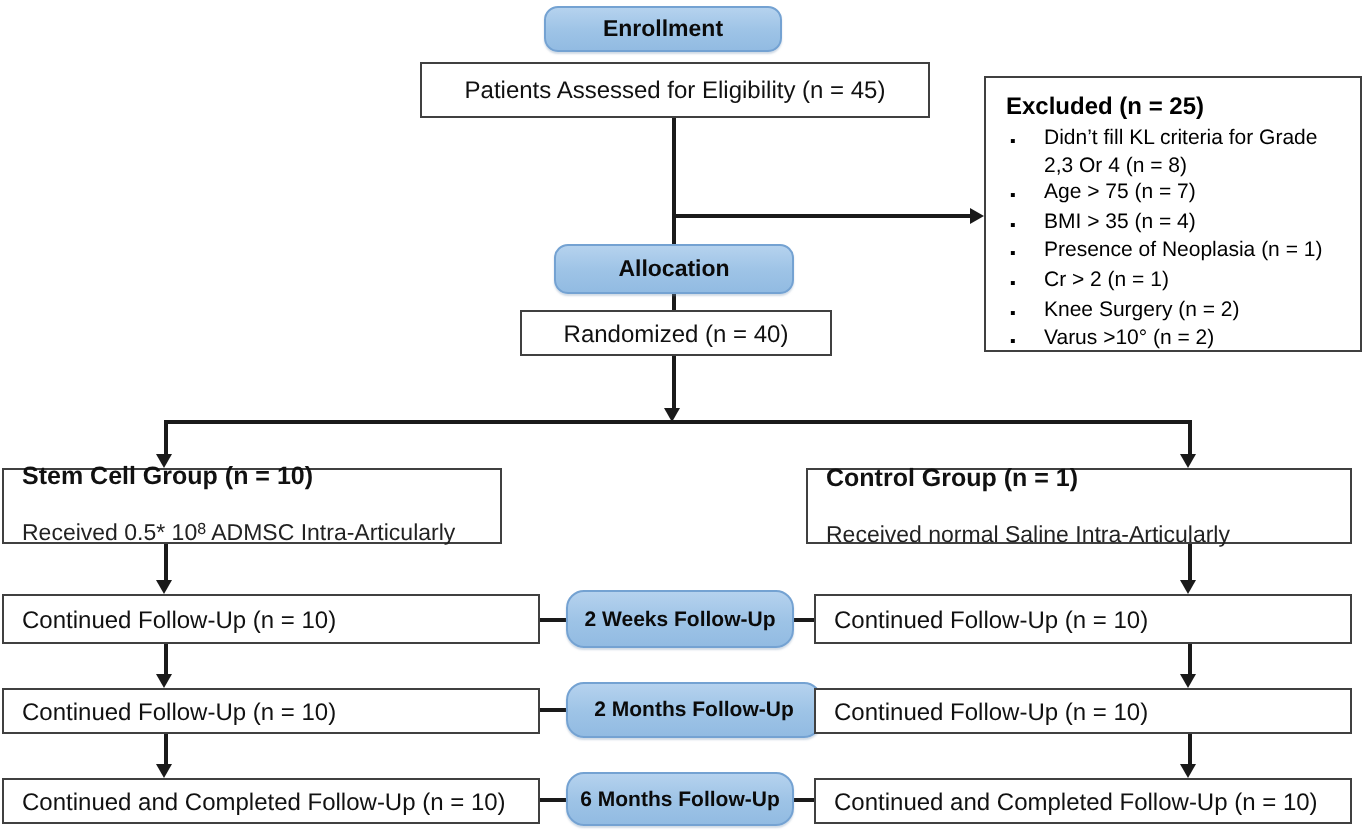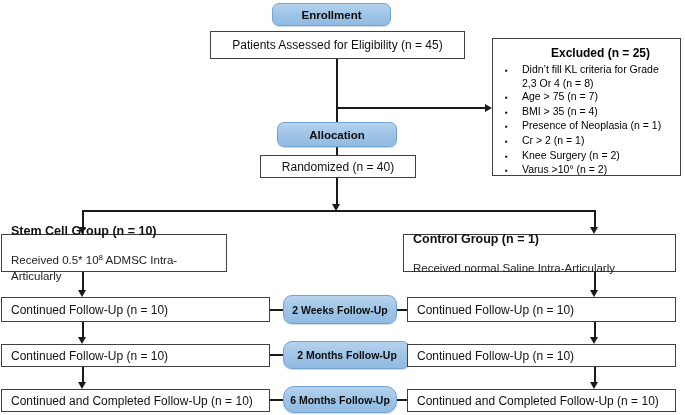--- a/index.html
+++ b/index.html
@@ -27,21 +27,21 @@
   .wbox.left-align{justify-content:flex-start;padding-left:9px;text-align:center;}
   .wbox.group{flex-direction:column;align-items:flex-start;justify-content:center;padding-left:9px;}
   .group .g-title{font-weight:bold;font-size:12.5px;line-height:15px;}
   .group .g-sub{font-size:11.5px;line-height:14px;color:#222;margin-top:14px;}
   .sup{font-size:8px;position:relative;top:-3.5px;}
   
   .excluded{
     position:absolute;box-sizing:border-box;background:#fff;border:1.5px solid #404040;
     padding:7px 5px 4px 10px;font-size:10.5px;
   }
-  .excluded .x-title{font-weight:bold;font-size:12px;margin-bottom:3px;margin-left:48px;}
+  .excluded .x-title{font-weight:bold;font-size:12px;margin-bottom:3px;}
   .x-item{display:flex;line-height:13.6px;}
   .x-item .blt{flex:0 0 17px;font-size:8px;padding-top:1px;padding-left:2px;}
   .x-item .x-txt{flex:1;}
   
   .vline{position:absolute;width:1.5px;background:#1a1a1a;}
   .hline{position:absolute;height:1.5px;background:#1a1a1a;}
   .arr-down{position:absolute;width:0;height:0;
     border-left:4px solid transparent;border-right:4px solid transparent;
     border-top:7px solid #1a1a1a;}
   .arr-right{position:absolute;width:0;height:0;
@@ -121,35 +121,35 @@
       <span class="x-txt">Knee Surgery (n = 2)</span>
       </div>
     <div class="x-item">
       <span class="blt">▪</span>
       <span class="x-txt">Varus &gt;10° (n = 2)</span>
       </div>
   </div>
 
   <div class="wbox" style="left:260px;top:155px;width:156px;height:23px;">Randomized (n = 40)</div>
 
-  <div class="wbox group" style="left:1px;top:234px;width:226px;height:38px;">
+  <div class="wbox group" style="left:1px;top:234px;width:250px;height:38px;">
     <div class="g-title">Stem Cell Group (n = 10)</div>
     <div class="g-sub"><span>Received 0.5* 10</span><span class="sup">8</span><span> ADMSC Intra-Articularly</span></div>
   </div>
 
   <div class="wbox group" style="left:403px;top:234px;width:273px;height:38px;">
     <div class="g-title">Control Group (n = 1)</div>
     <div class="g-sub">Received normal Saline Intra-Articularly</div>
   </div>
 
   <div class="wbox left-align" style="left:1px;top:297px;width:269px;height:25px;">Continued Follow-Up (n = 10)</div>
   <div class="pill small" style="left:283px;top:295px;width:114px;height:29px;">2 Weeks Follow-Up</div>
   <div class="wbox left-align" style="left:407px;top:297px;width:269px;height:25px;">Continued Follow-Up (n = 10)</div>
 
   <div class="wbox left-align" style="left:1px;top:344px;width:269px;height:23px;">Continued Follow-Up (n = 10)</div>
   <div class="pill small" style="left:283px;top:341px;width:128px;height:28px;">2 Months Follow-Up</div>
   <div class="wbox left-align" style="left:407px;top:344px;width:269px;height:23px;">Continued Follow-Up (n = 10)</div>
 
   <div class="wbox left-align" style="left:1px;top:389px;width:269px;height:23px;">Continued and Completed Follow-Up (n = 10)</div>
-  <div class="pill small" style="left:283px;top:386px;width:114px;height:27px;border-radius:11px;">6 Months Follow-Up</div>
+  <div class="pill small" style="left:283px;top:386px;width:114px;height:27px;">6 Months Follow-Up</div>
   <div class="wbox left-align" style="left:407px;top:389px;width:269px;height:23px;">Continued and Completed Follow-Up (n = 10)</div>
 
 </div>
 
 </body></html>

